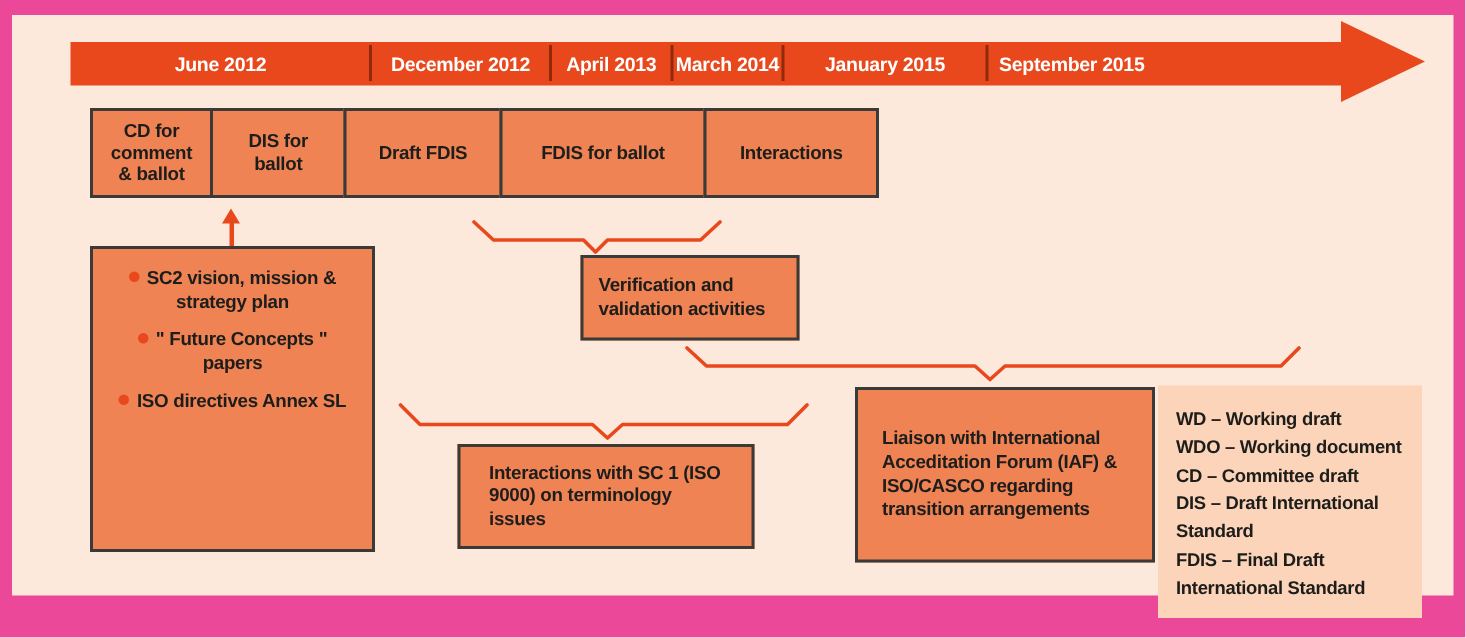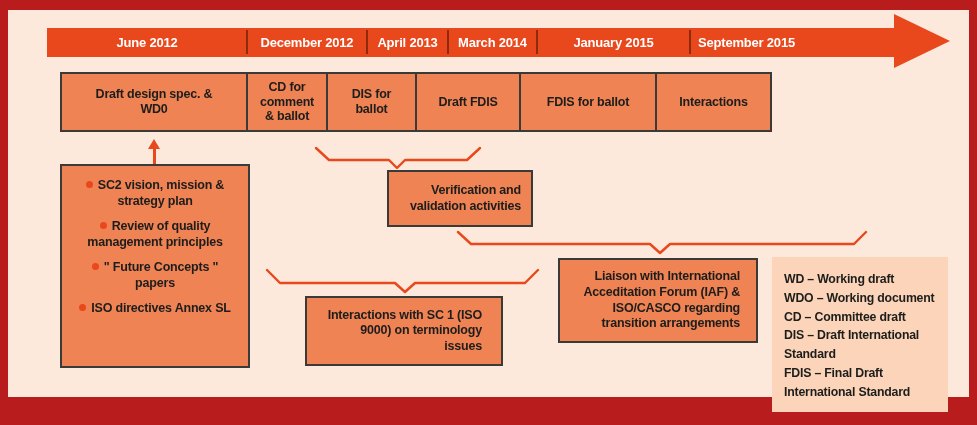--- a/index.html
+++ b/index.html
@@ -8,50 +8,50 @@
     --panel-bg:#fce9db;
     --legend-bg:#fbd4b9;
     --border:#3a3a38;
     --text-dark:#1d1d1b;
     --date-text:#ffffff;
     --divider:#8f2b0c;
   }
   *{margin:0;padding:0;box-sizing:border-box;}
   html,body{background:#ffffff;}
   #canvas{
-    position:relative;width:977px;height:425px;background:#b91c1c;
+    position:relative;width:977px;height:425px;background:#ec4899;
     font-family:"Liberation Sans","DejaVu Sans",sans-serif;
     overflow:hidden;
   }
   #panel{position:absolute;left:8px;top:10px;width:961px;height:387px;background:var(--panel-bg);}
   
   #datebar{position:absolute;left:47px;top:28px;width:856px;height:29px;background:var(--accent);display:flex;}
   .seg{position:relative;display:flex;align-items:center;justify-content:center;
        color:var(--date-text);font-size:13px;font-weight:bold;letter-spacing:-0.2px;white-space:nowrap;}
   .seg + .seg::before{content:"";position:absolute;left:-1px;top:2px;width:2px;height:24px;background:var(--divider);}
-  .ds1{width:200px}.ds2{width:120px}.ds3{width:81px}.ds4{width:89px}.ds5{width:117px}.ds6{width:153px}.ds7{width:113px}
+  .ds1{width:200px}.ds2{width:120px}.ds3{width:81px}.ds4{width:74px}.ds5{width:117px}.ds6{width:136px}.ds7{width:113px}
   #arrowhead{position:absolute;left:894px;top:14px;width:0;height:0;
     border-top:27px solid transparent;border-bottom:27px solid transparent;border-left:56px solid var(--accent);}
   
   #milestones{position:absolute;left:60px;top:72px;height:60px;display:flex;}
   .mbox{height:60px;background:var(--box-fill);border:2px solid var(--border);
         display:flex;align-items:center;justify-content:center;text-align:center;
         color:var(--text-dark);font-size:12.5px;font-weight:bold;line-height:1.18;letter-spacing:-0.2px;}
   .mbox + .mbox{margin-left:-2px;}
   .mb1{width:188px}.mb2{width:124px}.mb3{width:82px}.mb4{width:91px}.mb5{width:106px}.mb6{width:138px}.mb7{width:117px}
   .mb1 span{max-width:132px}.mb2 span{max-width:92px}.mb3 span{max-width:58px}.mb4 span{max-width:52px}
   
   .cbox{position:absolute;background:var(--box-fill);border:2px solid var(--border);
-        display:flex;align-items:center;justify-content:center;text-align:right;
+        display:flex;align-items:center;justify-content:center;text-align:left;
         color:var(--text-dark);font-size:12.5px;font-weight:bold;line-height:1.25;letter-spacing:-0.2px;}
   #verification{left:387px;top:170px;width:146px;height:57px;}
   #verification span{max-width:122px;}
   #interactions{left:305px;top:296px;width:198px;height:70px;}
   #interactions span{max-width:156px;}
-  #liaison{left:558px;top:258px;width:200px;height:85px;}
+  #liaison{left:570px;top:258px;width:200px;height:117px;}
   #liaison span{max-width:164px;}
   
   #sc2box{position:absolute;left:60px;top:164px;width:190px;height:204px;background:var(--box-fill);
           border:2px solid var(--border);display:flex;flex-direction:column;
           padding:6px 9px;}
   .bullet-item{text-align:center;color:var(--text-dark);font-size:12.5px;font-weight:bold;
                line-height:1.28;letter-spacing:-0.2px;margin:4.5px 0;}
   .dot{display:inline-block;width:7px;height:7px;border-radius:50%;background:var(--accent);
        margin-right:5px;vertical-align:1px;}
   
@@ -81,23 +81,20 @@
     <div class="seg ds1">June 2012</div>
     <div class="seg ds2">December 2012</div>
     <div class="seg ds3">April 2013</div>
     <div class="seg ds4">March 2014</div>
     <div class="seg ds6">January 2015</div>
     <div class="seg ds7">September 2015</div>
   </div>
   <div id="arrowhead"></div>
 
   <div id="milestones">
-    <div class="mbox mb1">
-        <span>Draft design spec. &amp; WD0</span>
-      </div>
     <div class="mbox mb3">
         <span>CD for comment &amp; ballot</span>
       </div>
     <div class="mbox mb4">
         <span>DIS for ballot</span>
       </div>
     <div class="mbox mb5">
         <span>Draft FDIS</span>
       </div>
     <div class="mbox mb6">
@@ -108,21 +105,20 @@
       </div>
   </div>
 
   <div id="uparrow">
     <div class="head"></div>
     <div class="stem"></div>
   </div>
 
   <div id="sc2box">
     <div class="bullet-item"><span class="dot"></span><span>SC2 vision, mission &amp; strategy plan</span></div>
-    <div class="bullet-item"><span class="dot"></span><span>Review of quality management principles</span></div>
     <div class="bullet-item"><span class="dot"></span><span>" Future Concepts " papers</span></div>
     <div class="bullet-item"><span class="dot"></span><span>ISO directives Annex SL</span></div>
   </div>
 
   <svg id="brace-verification" class="brace" width="172" height="28">
     <path d="M4,4 L17,16 L77,16 L85,24 L93,16 L155,16 L168,4"></path>
   </svg>
   <svg id="brace-liaison" class="brace" width="416" height="30">
     <path d="M4,4 L17,16 L196,16 L206,25 L216,16 L400,16 L412,4"></path>
   </svg>

